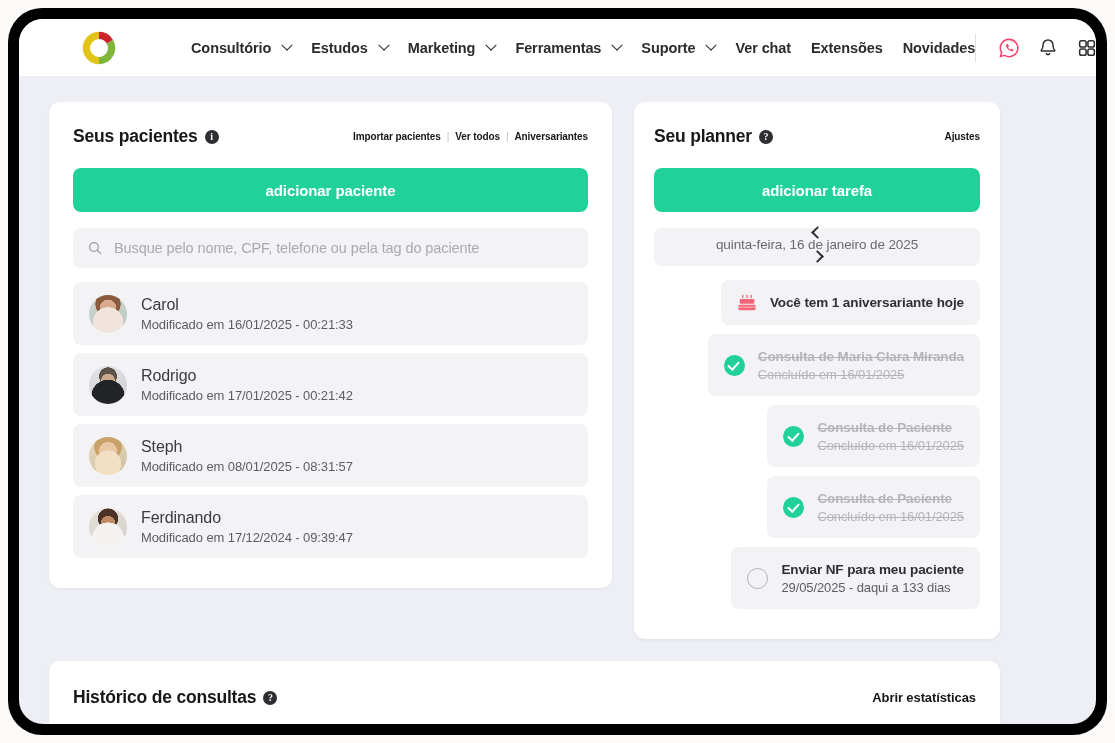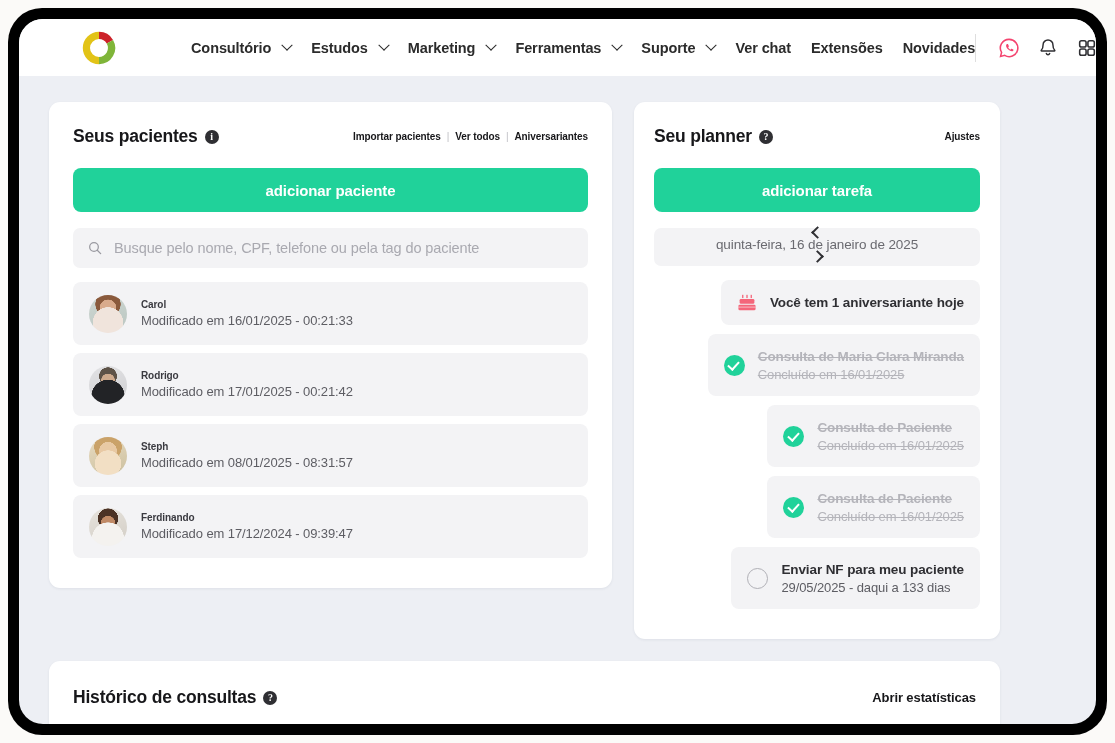--- a/index.html
+++ b/index.html
@@ -208,22 +208,22 @@
   }
   .pat-avatar {
     width: 38px; height: 38px;
     border-radius: 50%;
     flex: 0 0 auto;
     background: #d9d9dd;
     overflow: hidden;
     position: relative;
   }
   .pat-name {
-    font-size: 10px;
-    font-weight: bold;
+    font-size: 16px;
+    font-weight: normal;
     color: #3a3a40;
     letter-spacing: -0.1px;
     margin-bottom: 3px;
   }
   .pat-meta {
     font-size: 13px;
     color: #5d5d63;
     letter-spacing: -0.1px;
   }
 

